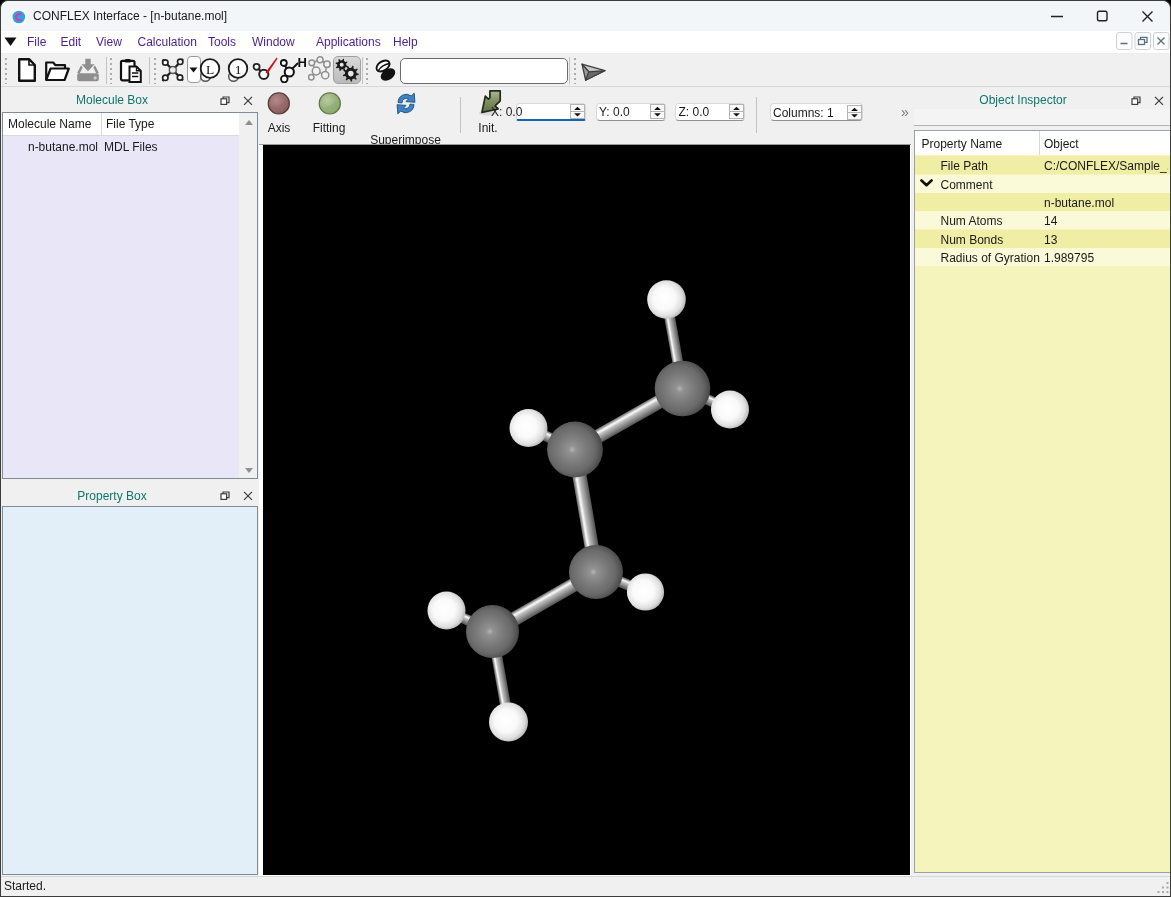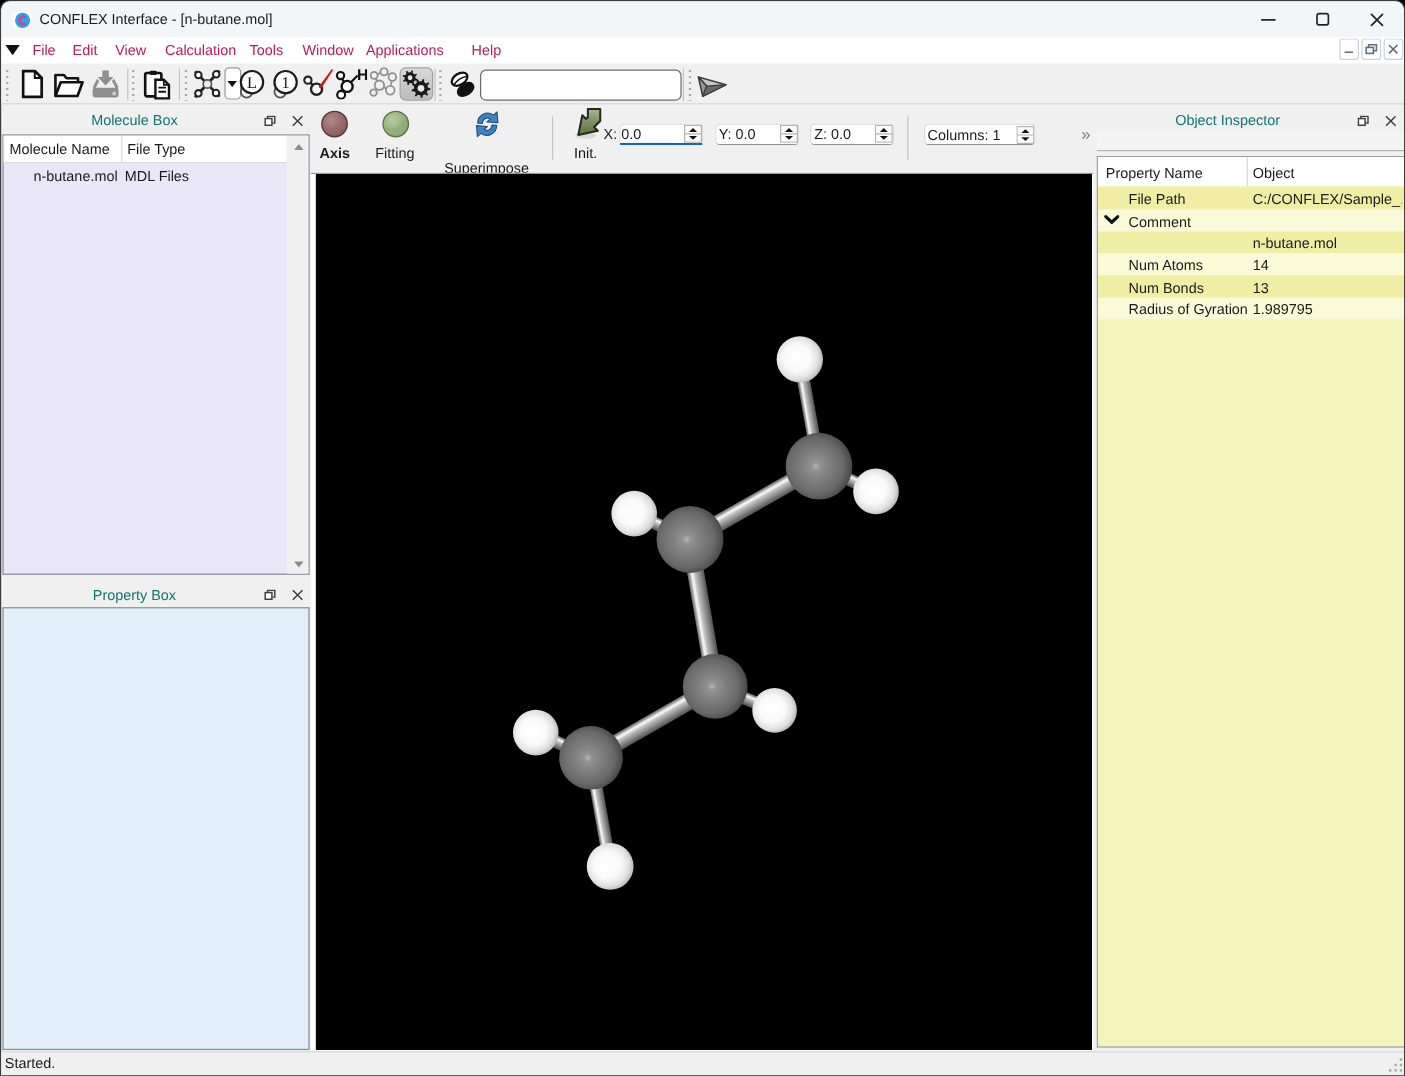--- a/index.html
+++ b/index.html
@@ -4,21 +4,21 @@
 <style>
   html,body{margin:0;padding:0;}
   body{width:1171px;height:897px;background:#000;font-family:"Liberation Sans",sans-serif;overflow:hidden;}
   .win{position:absolute;left:0;top:0;width:1171px;height:897px;background:#f0f0f0;border-radius:8px 8px 0 0;overflow:hidden;box-sizing:border-box;border-left:1px solid #3c3c3c;border-right:1px solid #3c3c3c;border-top:1px solid #3c3c3c;}
   .abs{position:absolute;}
   .t12{font-size:12px;color:#1a1a1a;white-space:nowrap;}
   
   .titlebar{left:0;top:0;width:100%;height:30px;background:#f2f6f9;border-radius:8px 8px 0 0;}
   
   .menubar{left:0;top:30px;width:100%;height:23px;background:#ffffff;border-bottom:1px solid #ededed;box-sizing:border-box;}
-  .menubar span{position:absolute;top:4px;font-size:12px;color:#be185d;}
+  .menubar span{position:absolute;top:4px;font-size:12px;color:#4c1d95;}
   
   .toolbar1{left:0;top:53px;width:100%;height:33px;background:#f0f0f0;border-bottom:1px solid #d8d8d8;box-sizing:border-box;}
   .vsep{position:absolute;width:1px;background:#c3c3c3;}
   .handle{position:absolute;width:2px;background-image:repeating-linear-gradient(to bottom,#ababab 0,#ababab 2px,transparent 2px,transparent 5px);}
   
   .docktitle{font-size:12px;color:#0f766e;text-align:center;}
   
   .moltable{left:1px;top:111px;width:256px;height:367px;background:#e9e6f7;border:1px solid #7f8b96;box-sizing:border-box;}
   .molheader{position:absolute;left:0;top:0;width:236px;height:23px;background:#fff;border-bottom:1px solid #d9d9d9;box-sizing:border-box;}
   .propbox{left:1px;top:505px;width:256px;height:369px;background:#e2eff9;border:1px solid #7f8b96;box-sizing:border-box;}
@@ -48,21 +48,21 @@
     <path d="M96.5 10.5 l10 10 M106.5 10.5 l-10 10" stroke="#222" stroke-width="1.4"></path>
   </svg>
 
   <div class="abs menubar">
     <span style="left:26px">File</span>
     <span style="left:59.5px">Edit</span>
     <span style="left:95px">View</span>
     <span style="left:136.5px">Calculation</span>
     <span style="left:207px">Tools</span>
     <span style="left:251px">Window</span>
-    <span style="left:304px">Applications</span>
+    <span style="left:315px">Applications</span>
     <span style="left:392px">Help</span>
   </div>
   <svg class="abs" style="left:3px;top:36px" width="13" height="10" viewBox="0 0 13 10">
       <path d="M0.5 0.5 h12 l-6 8.5 z" fill="#111"></path>
     </svg>
 
   <svg class="abs" style="left:1114px;top:31px" width="56" height="19" viewBox="0 0 56 19">
     <g fill="none" stroke="#cdd2d8" stroke-width="1">
       <rect x="1.5" y="0.5" width="15.5" height="17" rx="2.5" fill="#fdfdfd"></rect>
       <rect x="20" y="0.5" width="15.5" height="17" rx="2.5" fill="#fdfdfd"></rect>
@@ -204,21 +204,21 @@
     <defs>
         <radialGradient id="axg" cx="0.38" cy="0.35" r="0.75">
           <stop offset="0" stop-color="#b08a89"></stop>
           <stop offset="0.55" stop-color="#9a6c6c"></stop>
           <stop offset="1" stop-color="#815454"></stop>
         </radialGradient>
       </defs>
     <circle cx="11.8" cy="11.4" r="10.6" fill="url(#axg)" stroke="#4e3636" stroke-width="1.1"></circle>
     <path d="M3 14 Q10 18 19 7 L19 15 Q12 20 4 16 Z" fill="#96696a" opacity="0.55"></path>
   </svg>
-  <div class="abs t12" style="left:254px;top:119.5px;width:48px;text-align:center;font-weight:bold;">Axis</div>
+  <div class="abs t12" style="left:254px;top:119.5px;width:48px;text-align:center;">Axis</div>
   <svg class="abs" style="left:317px;top:91px" width="24" height="23" viewBox="0 0 24 23">
     <defs>
         <radialGradient id="ftg" cx="0.38" cy="0.35" r="0.75">
           <stop offset="0" stop-color="#b8cba0"></stop>
           <stop offset="0.55" stop-color="#9ab47e"></stop>
           <stop offset="1" stop-color="#81a061"></stop>
         </radialGradient>
       </defs>
     <circle cx="11.8" cy="11.4" r="10.6" fill="url(#ftg)" stroke="#5d7247" stroke-width="1.1"></circle>
     <path d="M3 14 Q10 18 19 7 L19 15 Q12 20 4 16 Z" fill="#8fa973" opacity="0.5"></path>
@@ -238,21 +238,21 @@
           <stop offset="0" stop-color="#a9b796"></stop>
           <stop offset="0.5" stop-color="#7d8f60"></stop>
           <stop offset="1" stop-color="#5f7144"></stop>
         </linearGradient>
       </defs>
     <ellipse cx="11" cy="23" rx="9" ry="2.4" fill="#d2d2d2" opacity="0.8"></ellipse>
     <path d="M12.9 0.9 L23.2 0.9 L23.2 10.8 L18.1 15.9 L21.2 19 L4.9 22.4 L8.3 6.1 L11.4 9.2 L12.9 7.7 Z" fill="url(#ing)" stroke="#23291c" stroke-width="1.7" stroke-linejoin="round"></path>
   </svg>
   <div class="abs t12" style="left:467px;top:119.5px;width:40px;text-align:center;">Init.</div>
   <div class="abs" style="left:515px;top:101.5px;width:70px;height:18px;background:#fff;border:1px solid #d9d9d9;border-bottom:2px solid #1464b0;border-radius:4px 4px 2px 2px;box-sizing:border-box;"></div>
-  <div class="abs t12" style="left:502px;top:104px;">X: 0.0</div>
+  <div class="abs t12" style="left:490px;top:104px;">X: 0.0</div>
   <svg class="abs" style="left:569px;top:103px" width="15" height="15" viewBox="0 0 15 15">
     <rect x="0.5" y="0.5" width="14" height="14" fill="#fbfbfb" stroke="#b3b3b3" stroke-width="1"></rect>
     <path d="M0.5 7.5 H14.5" stroke="#b3b3b3" stroke-width="1"></path>
     <path d="M4.1 5.9 L7.5 2.7 L10.9 5.9 Z" fill="#111"></path>
       <path d="M4.1 9.3 L10.9 9.3 L7.5 12.5 Z" fill="#111"></path>
   </svg>
   <div class="abs" style="left:594.5px;top:101.5px;width:70px;height:18px;background:#fff;border:1px solid #d9d9d9;border-bottom:1px solid #929292;border-radius:4px;box-sizing:border-box;"></div>
   <div class="abs t12" style="left:598px;top:104px;">Y: 0.0</div>
   <svg class="abs" style="left:648.5px;top:103px" width="15" height="15" viewBox="0 0 15 15">
     <rect x="0.5" y="0.5" width="14" height="14" fill="#fbfbfb" stroke="#b3b3b3" stroke-width="1"></rect>

